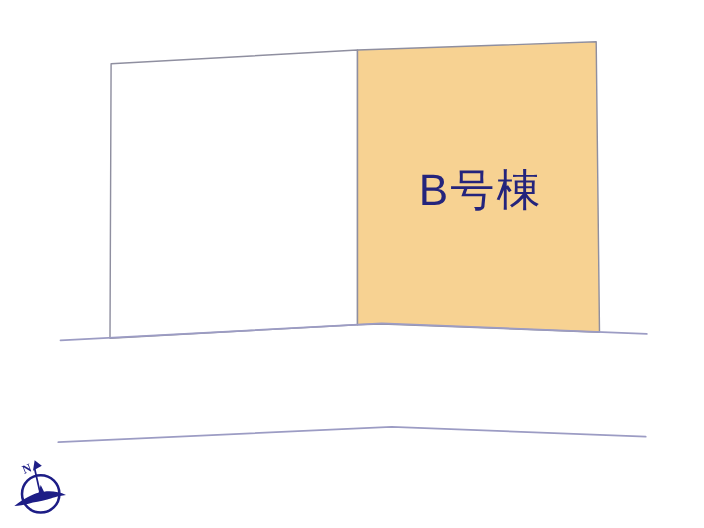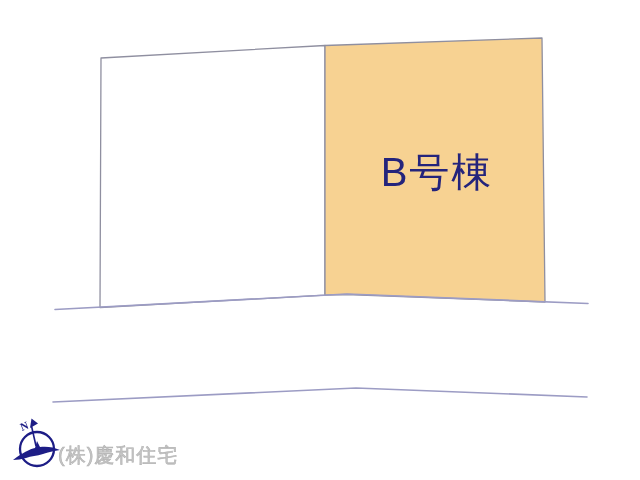--- a/index.html
+++ b/index.html
@@ -63,15 +63,14 @@
     <g>
       <circle cx="37" cy="449" r="17" fill="none" stroke-width="2.3" stroke="#1d1d86"></circle>
       <path d="M13,460 C22,453 30,449 35,448 L37,441 L40,447 C46,446 54,447 60,450
                C52,451 47,453 43,454 C37,456 31,456 26,458 C22,459 17,460 13,460 Z" fill="#1d1d86"></path>
       <line x1="36" y1="446" x2="31.5" y2="426" stroke-width="1.6" stroke="#1d1d86"></line>
       <polygon points="30,428 38,423.5 31.5,418.5" fill="#1d1d86"></polygon>
       <text class="compass-n-text" x="21" y="430" transform="rotate(-22 24 428)" fill="#1d1d86">N</text>
     </g>
   </svg>
 
-  <div id="company-name">(株)慶和住宅</div>
 
 </div>
 
 </body></html>

